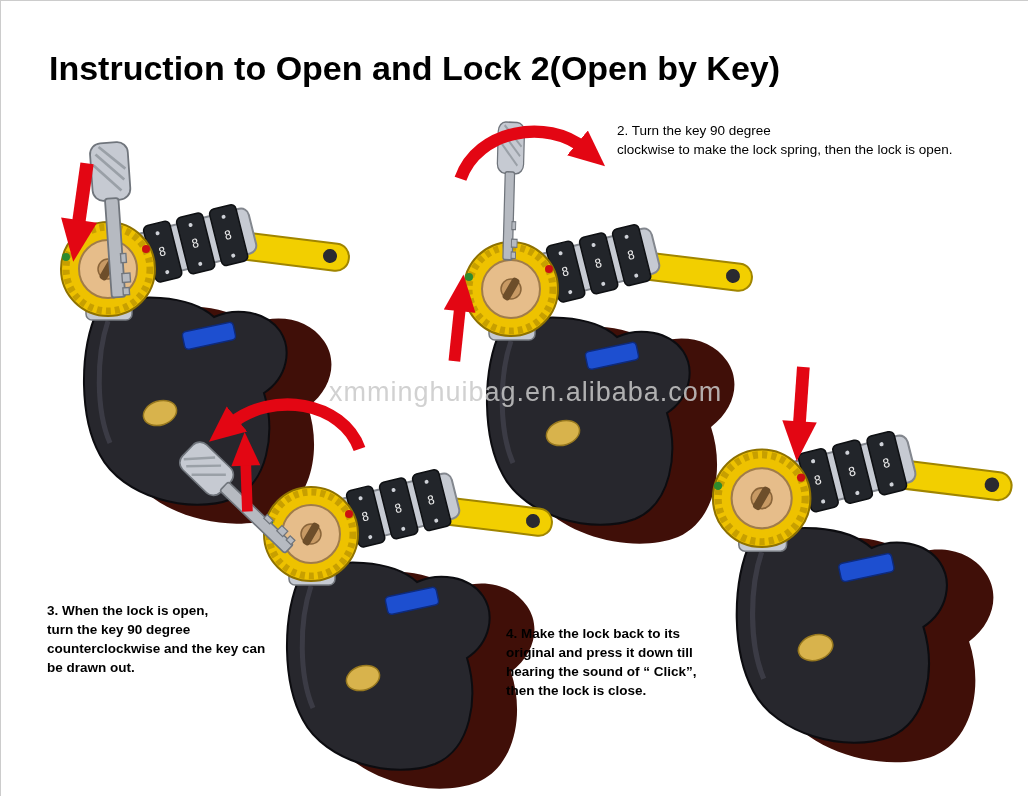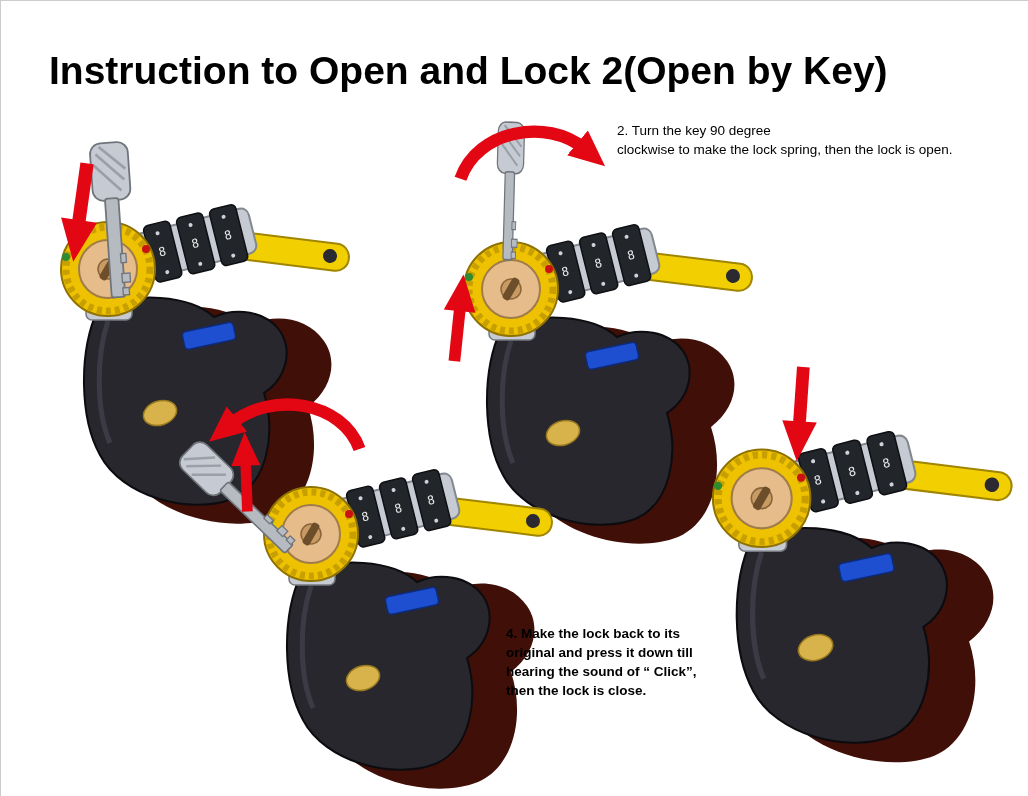--- a/index.html
+++ b/index.html
@@ -3,21 +3,21 @@
 <meta charset="utf-8">
 <style>
   html,body{margin:0;padding:0;background:#e9e9e9;}
   #page{
     position:relative;width:1028px;height:796px;margin:0 auto;
     background:#ffffff;border:1px solid #cccccc;overflow:hidden;
     font-family:"Liberation Sans", sans-serif;color:#000;
   }
   #title{
     position:absolute;left:48px;top:48px;
-    font-size:39px;font-weight:700;letter-spacing:0px;z-index:5;
+    font-size:34px;font-weight:700;letter-spacing:0px;z-index:5;
   }
   .step{
     position:absolute;font-size:13.5px;font-weight:700;line-height:1.42;
     white-space:pre-line;z-index:6;
   }
   #step1{left:178px;top:118px;width:290px;}
   #step2{left:616px;top:120px;width:390px;font-weight:400;}
   #step3{left:46px;top:600px;width:250px;}
   #step4{left:498px;top:623px;width:215px;margin-left:7px;}
   #watermark{
@@ -143,25 +143,30 @@
         <rect x="15" y="2" width="14" height="64" class="arrow-shape"></rect>
         <polygon points="3,62 41,62 22,106" class="arrow-shape"></polygon>
       </symbol>
     </defs>
   </svg>
 
   <div id="title">Instruction to Open and Lock 2(Open by Key)</div>
 
   <div id="step2" class="step">2. Turn the key 90 degree
 clockwise to make the lock spring, then the lock is open.</div>
+  <div id="step3" class="step">3. When the lock is open,
+turn the key 90 degree
+counterclockwise and the key can
+be drawn out.</div>
   <div id="step4" class="step">4. Make the lock back to its
 original and press it down till
 hearing the sound of “ Click”,
 then the lock is close.</div>
 
+  <div id="watermark">xmminghuibag.en.alibaba.com</div>
 
   <div id="fig1" class="fig">
     <svg class="fig-el lock">
         <use href="#sym-lock"></use>
       </svg>
     <svg class="fig-el key" viewBox="0 0 80 190">
         <use href="#sym-key"></use>
       </svg>
     <svg class="fig-el arr" viewBox="0 0 44 110">
         <use href="#sym-arrow-down"></use>

